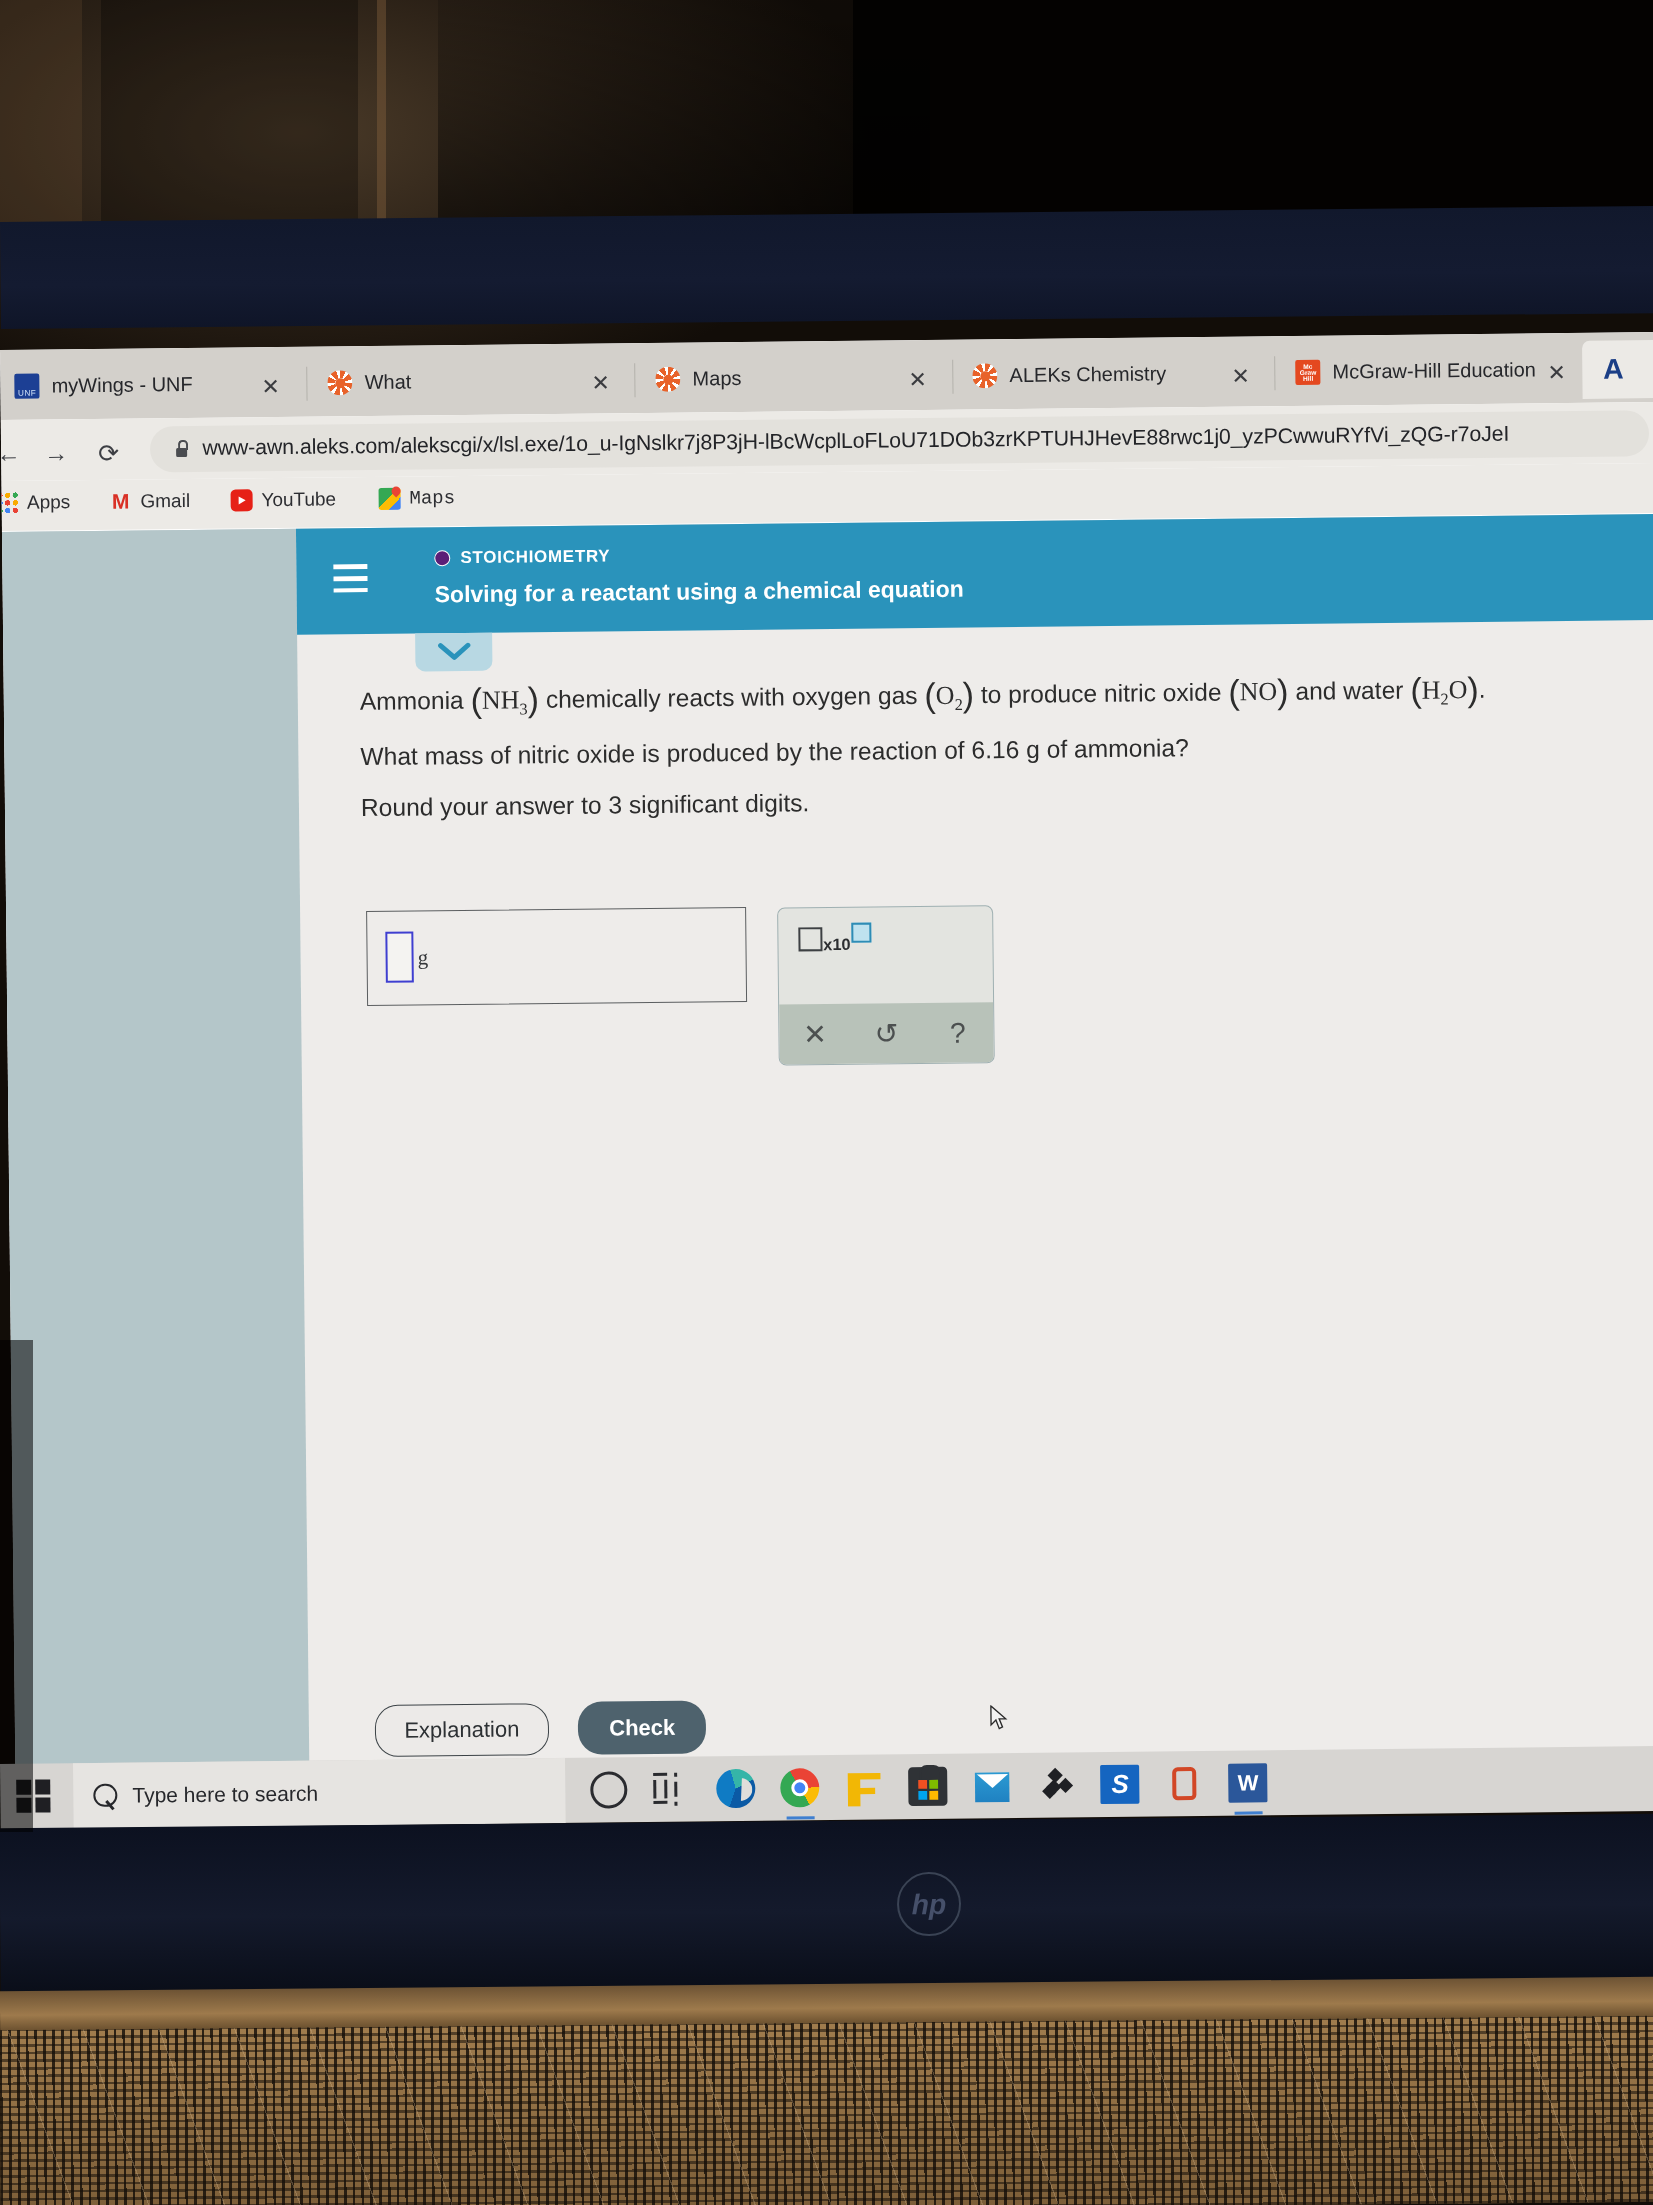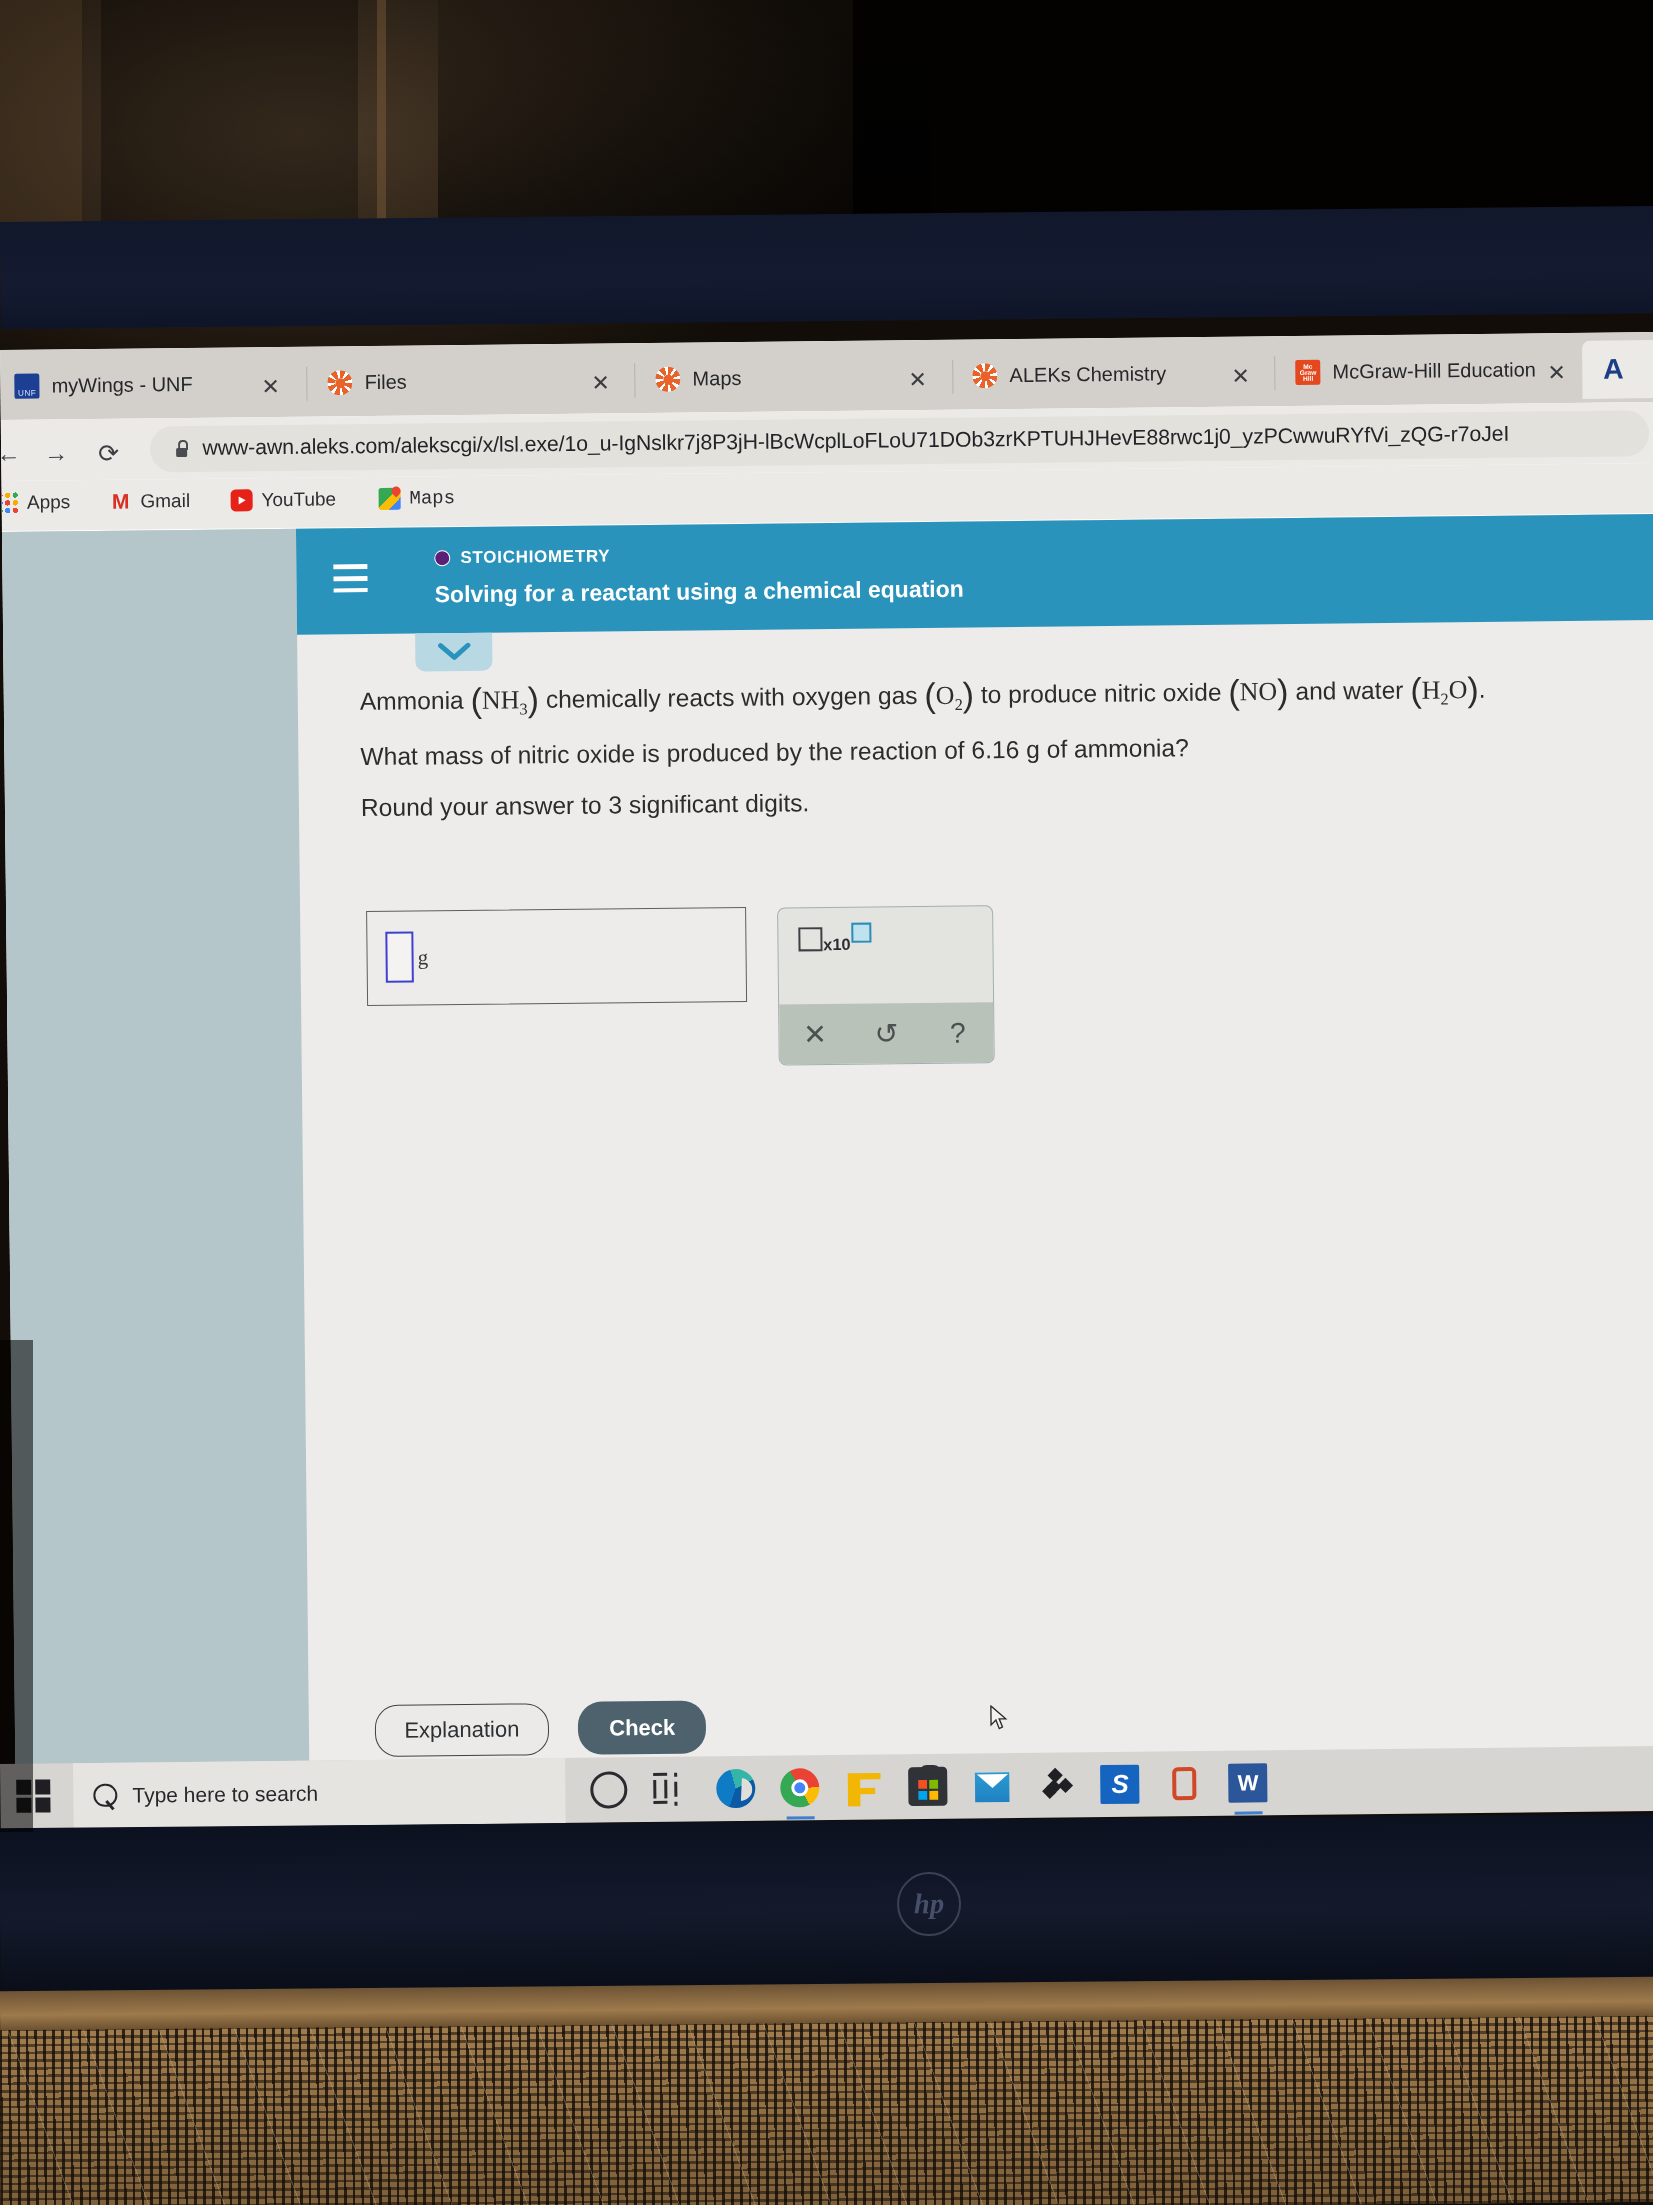--- a/index.html
+++ b/index.html
@@ -204,21 +204,21 @@
     border:4.9px solid #d24726;border-radius:5.5px;box-sizing:border-box;}
   .tbico.word{background:#2b579a;border-radius:1.6px;display:flex;align-items:center;justify-content:center;}
   .tbico.word::after{content:"W";color:#fff;font-size:22px;font-weight:bold;}
   .tbact{position:absolute;left:5.5px;bottom:-12px;width:28.4px;height:3.3px;background:#3f7fd0;}
 
   
   #deck{position:absolute;left:0;top:1821px;width:1654px;height:384px;}
   #deck-navy{position:absolute;left:0;top:0;width:1654px;height:164px;
     background:linear-gradient(180deg,#0c1120 0%,#141a2c 55%,#0a0e19 100%);transform:rotate(-0.5deg);}
   #hp{position:absolute;left:897px;top:52px;width:60px;height:60px;border-radius:50%;
-    border:2.2px solid #3a4354;display:flex;align-items:center;justify-content:center;font-family:Liberation Serif, serif;}
+    border:2.2px solid #3a4354;display:flex;align-items:center;justify-content:center;}
   #hp span{font-size:28.4px;color:#46506a;font-style:italic;font-weight:bold;}
   #deck-edge{position:absolute;left:0;top:163px;width:1654px;height:44px;
     background:linear-gradient(180deg,#6d5334,#9e7a4c 55%,#5d4527);transform:rotate(-0.5deg);}
   #grille{position:absolute;left:0;top:202px;width:1654px;height:186px;
     background:
       repeating-linear-gradient(90deg, rgba(20,14,8,.82) 0 2.7px, rgba(0,0,0,0) 2.7px 8.8px),
       repeating-linear-gradient(0deg, rgba(20,14,8,.55) 0 2.7px, rgba(0,0,0,0) 2.7px 7.7px),
       linear-gradient(180deg,#a07c4d,#7c5e38);transform:rotate(-0.5deg);}
   #grille-lines{position:absolute;inset:0;
     background:repeating-linear-gradient(70deg, rgba(210,180,140,.30) 0 1.1px, rgba(0,0,0,0) 1.1px 71px);}
@@ -244,21 +244,21 @@
       <span class="fav unf">
           <span>UNF</span>
         </span>
       <span class="ttl">myWings - UNF</span>
     </div>
     <div class="tabx" style="left:261px;">✕</div>
     <div class="tsep" style="left:306px;"></div>
 
     <div class="tab" style="left:313px;width:284px;">
       <span class="fav canvas"></span>
-      <span class="ttl">Files</span>
+      <span class="ttl">What</span>
     </div>
     <div class="tabx" style="left:591px;">✕</div>
     <div class="tsep" style="left:634px;"></div>
 
     <div class="tab" style="left:641px;width:268px;">
       <span class="fav canvas"></span>
       <span class="ttl">Maps</span>
     </div>
     <div class="tabx" style="left:908px;">✕</div>
     <div class="tsep" style="left:952px;"></div>

